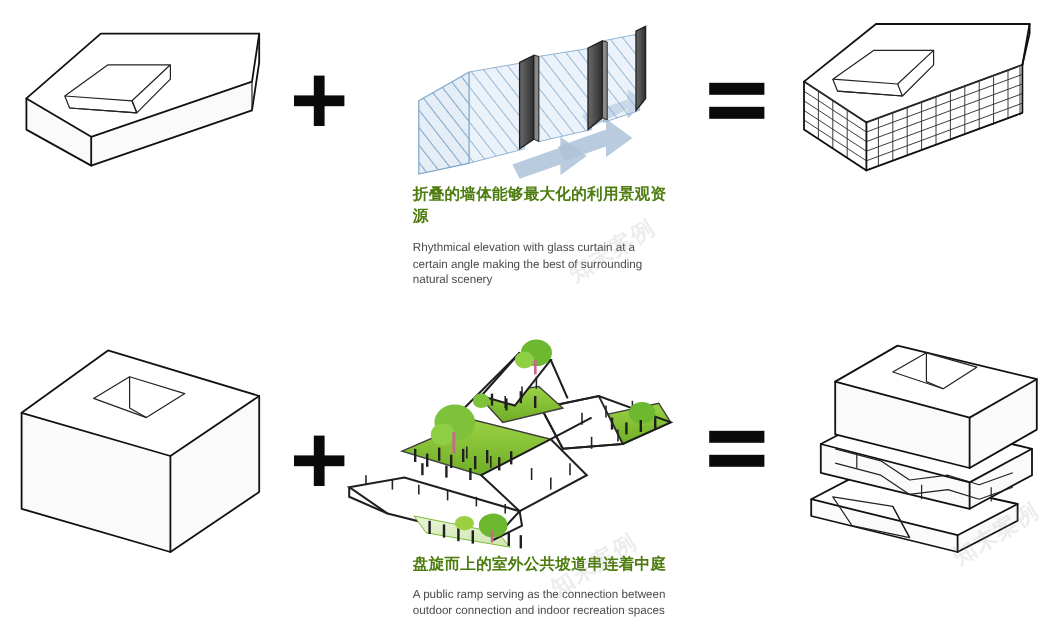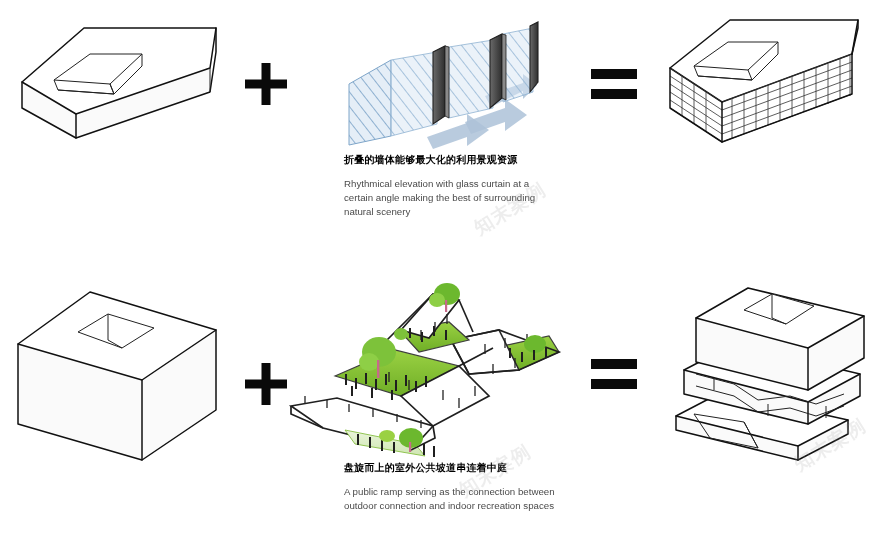--- a/index.html
+++ b/index.html
@@ -30,24 +30,24 @@
   }
   .op svg{display:block;}
 
   
   .caption{
     position:absolute;
     width:215px;
     color:#3b3b3b;
   }
   .cap-cn{
-    font-size:10px;
+    font-size:13px;
     line-height:1.42;
     font-weight:bold;
-    color:#000000;
+    color:#4d7c0f;
     letter-spacing:.2px;
   }
   .cap-en{
     margin-top:10px;
     font-size:9.7px;
     line-height:1.42;
     color:#4a4a4a;
     font-weight:normal;
   }
 

